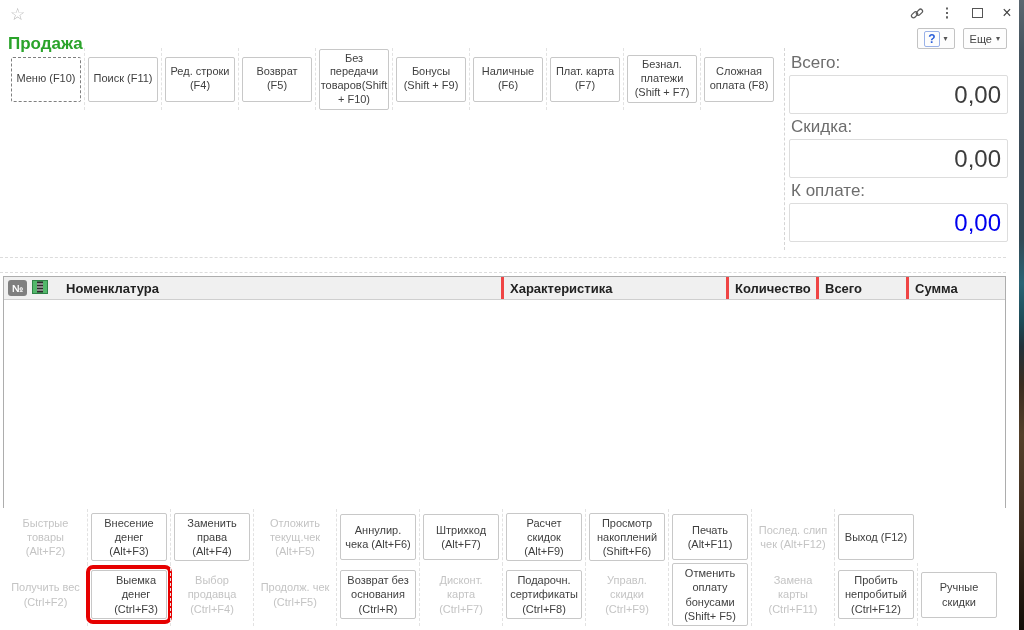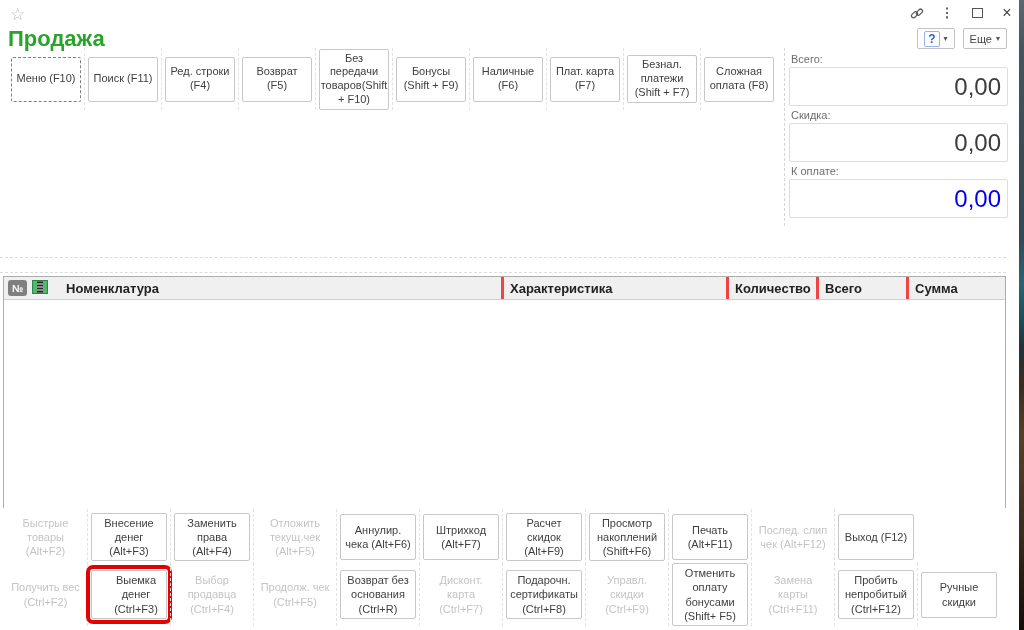--- a/index.html
+++ b/index.html
@@ -10,38 +10,38 @@
     -webkit-font-smoothing:antialiased;
   }
   
   .star{position:absolute;left:10px;top:4px;font-size:17px;color:#b9b9b9;cursor:pointer;}
   .titlebar-right{position:absolute;top:6px;right:10px;display:flex;align-items:center;gap:16px;}
   .tb-icon{color:#5a5a5a;font-size:14px;line-height:14px;cursor:pointer;display:flex;align-items:center;justify-content:center;width:14px;height:14px;}
   .kebab{font-weight:bold;font-size:13px;letter-spacing:0;}
   .maxbox{width:9px;height:8px;border:1.4px solid #555;}
   .closex{font-size:16px;color:#444;}
   
-  .page-title{position:absolute;left:8px;top:26px;font-size:22px;font-weight:bold;color:#2aa32a;}
+  .page-title{position:absolute;left:8px;top:34px;font-size:17px;font-weight:bold;color:#2aa32a;}
   .cmd-row{position:absolute;top:28px;right:17px;display:flex;gap:8px;}
   .cmd-btn{height:19px;border:1px solid #c3c3c3;border-radius:2px;background:#fdfdfd;
     display:flex;align-items:center;gap:4px;padding:0 6px;font-size:11px;color:#444;cursor:pointer;}
   .help-q{color:#2b5fd9;font-weight:bold;font-size:12px;border:1px solid #9ab2e8;padding:0 3px;border-radius:2px;}
   .dd-arrow{font-size:8px;color:#555;}
   
   .toolbar{position:absolute;left:8px;top:48px;display:flex;align-items:center;min-height:62px;}
   .tslot{padding:0 3px;display:flex;align-items:center;justify-content:center;align-self:stretch;}
   .tslot + .tslot{border-left:1px dashed #e2e2e2;}
   .tbtn{width:70px;min-height:45px;background:#fff;border:1px solid #c8c8c8;border-radius:2px;
     display:flex;align-items:center;justify-content:center;text-align:center;
     font-size:11px;color:#3f3f3f;line-height:1.25;padding:2px;cursor:pointer;box-sizing:border-box;}
   .tbtn.focused{border:1px dashed #7f7f7f;}
   
   .totals{position:absolute;left:784px;top:48px;width:224px;border-left:1px dashed #d5d5d5;
     padding:2px 0 8px 4px;box-sizing:border-box;}
-  .field-label{font-size:11px;color:#6d6d6d;margin:3px 0 2px 2px;}
+  .field-label{font-size:17px;color:#6d6d6d;margin:3px 0 2px 2px;}
   .field-box{height:37px;border:1px solid #ddd;border-radius:2px;background:#fff;
     display:flex;align-items:center;justify-content:flex-end;
     padding:0 6px;font-size:24px;color:#3c3c3c;cursor:text;}
   .field-box.accent{color:#0000ee;}
   
   .hsep{position:absolute;left:0;width:1006px;height:0;border-top:1px dashed #dcdcdc;}
   
   .table{position:absolute;left:3px;top:276px;width:1003px;height:232px;
     border:1px solid #adadad;box-sizing:border-box;background:#fff;}
   .thead{height:22px;background:#f0f0f0;border-bottom:1px solid #cfcfcf;display:flex;align-items:stretch;

